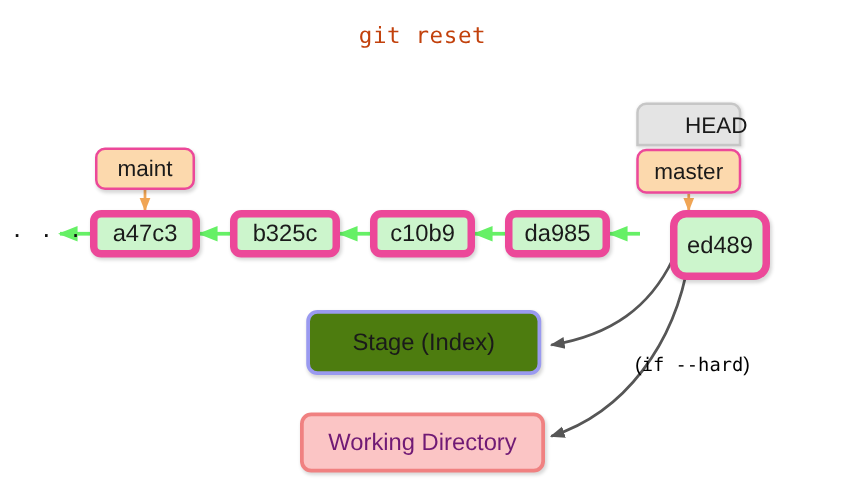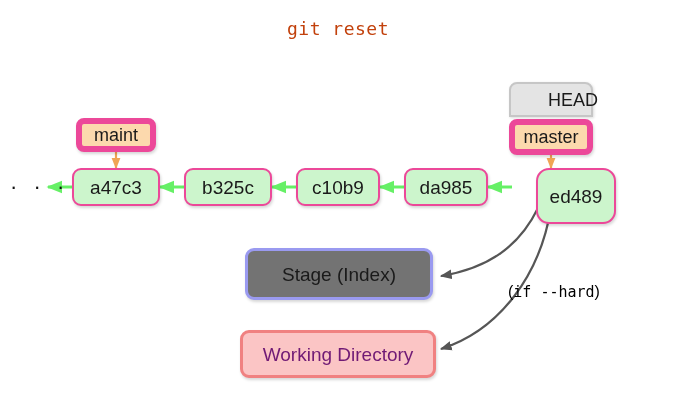--- a/index.html
+++ b/index.html
@@ -34,50 +34,50 @@
     align-items: center;
     justify-content: center;
     text-align: center;
     line-height: 1;
     white-space: nowrap;
   }
 
   
   .commit {
     background: #ccf5cc;
-    border: 2px solid #ec4899;
+    border: 6px solid #ec4899;
     border-radius: 9px;
     color: #1a1a1a;
     font-size: 19px;
     box-shadow: 1px 2px 3px rgba(0,0,0,0.16);
   }
 
   
   .branch {
     background: #fcd9ad;
-    border: 6px solid #ec4899;
+    border: 2px solid #ec4899;
     border-radius: 8px;
     color: #1a1a1a;
     font-size: 18px;
     box-shadow: 1px 2px 3px rgba(0,0,0,0.16);
   }
 
   
   .head {
     background: #e4e4e4;
     border: 2px solid #c6c6c6;
     border-radius: 8px 8px 0 0;
     color: #1a1a1a;
     font-size: 18px;
     box-shadow: 1px 1px 3px rgba(0,0,0,0.14);
     padding-left: 44px;
   }
 
   .stage {
-    background: #737373;
+    background: #4d7c0f;
     border: 3px solid #9a9af0;
     border-radius: 9px;
     color: #1a1a1a;
     font-size: 19px;
     box-shadow: 1px 2px 3px rgba(0,0,0,0.16);
   }
 
   .workdir {
     background: #fbc5c5;
     border: 3px solid #f08181;

